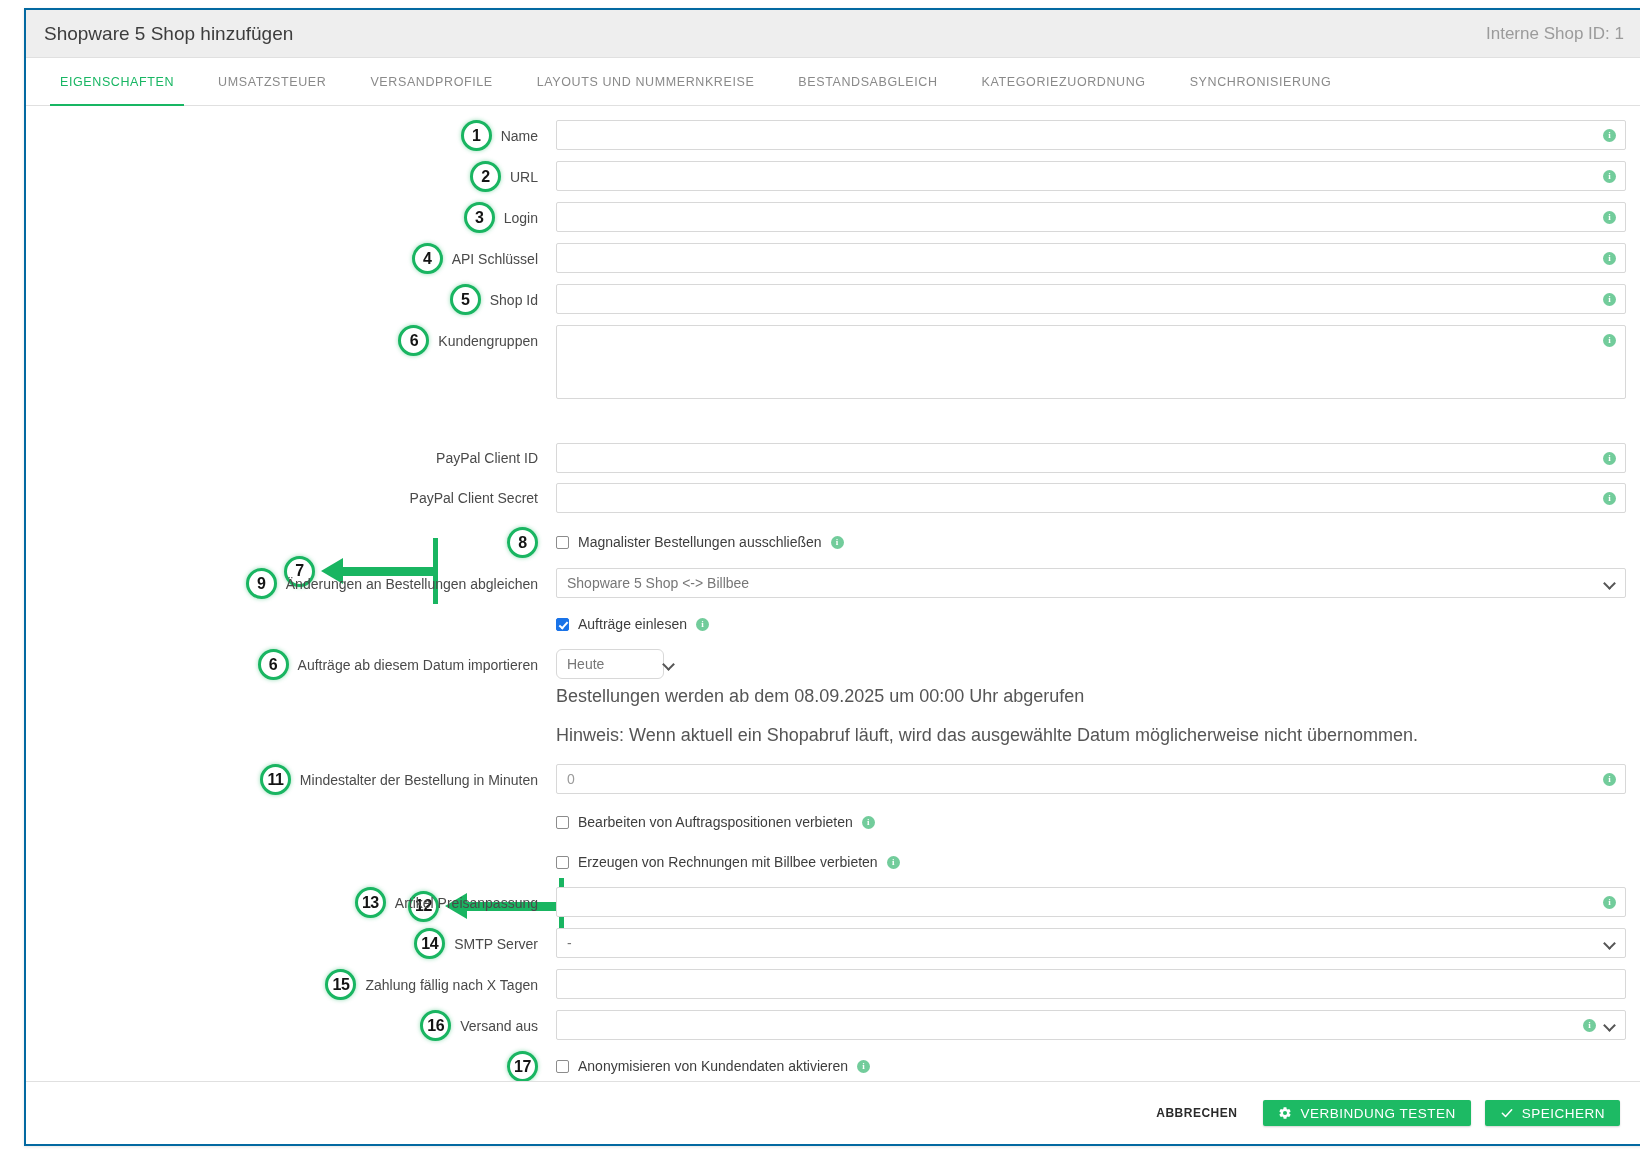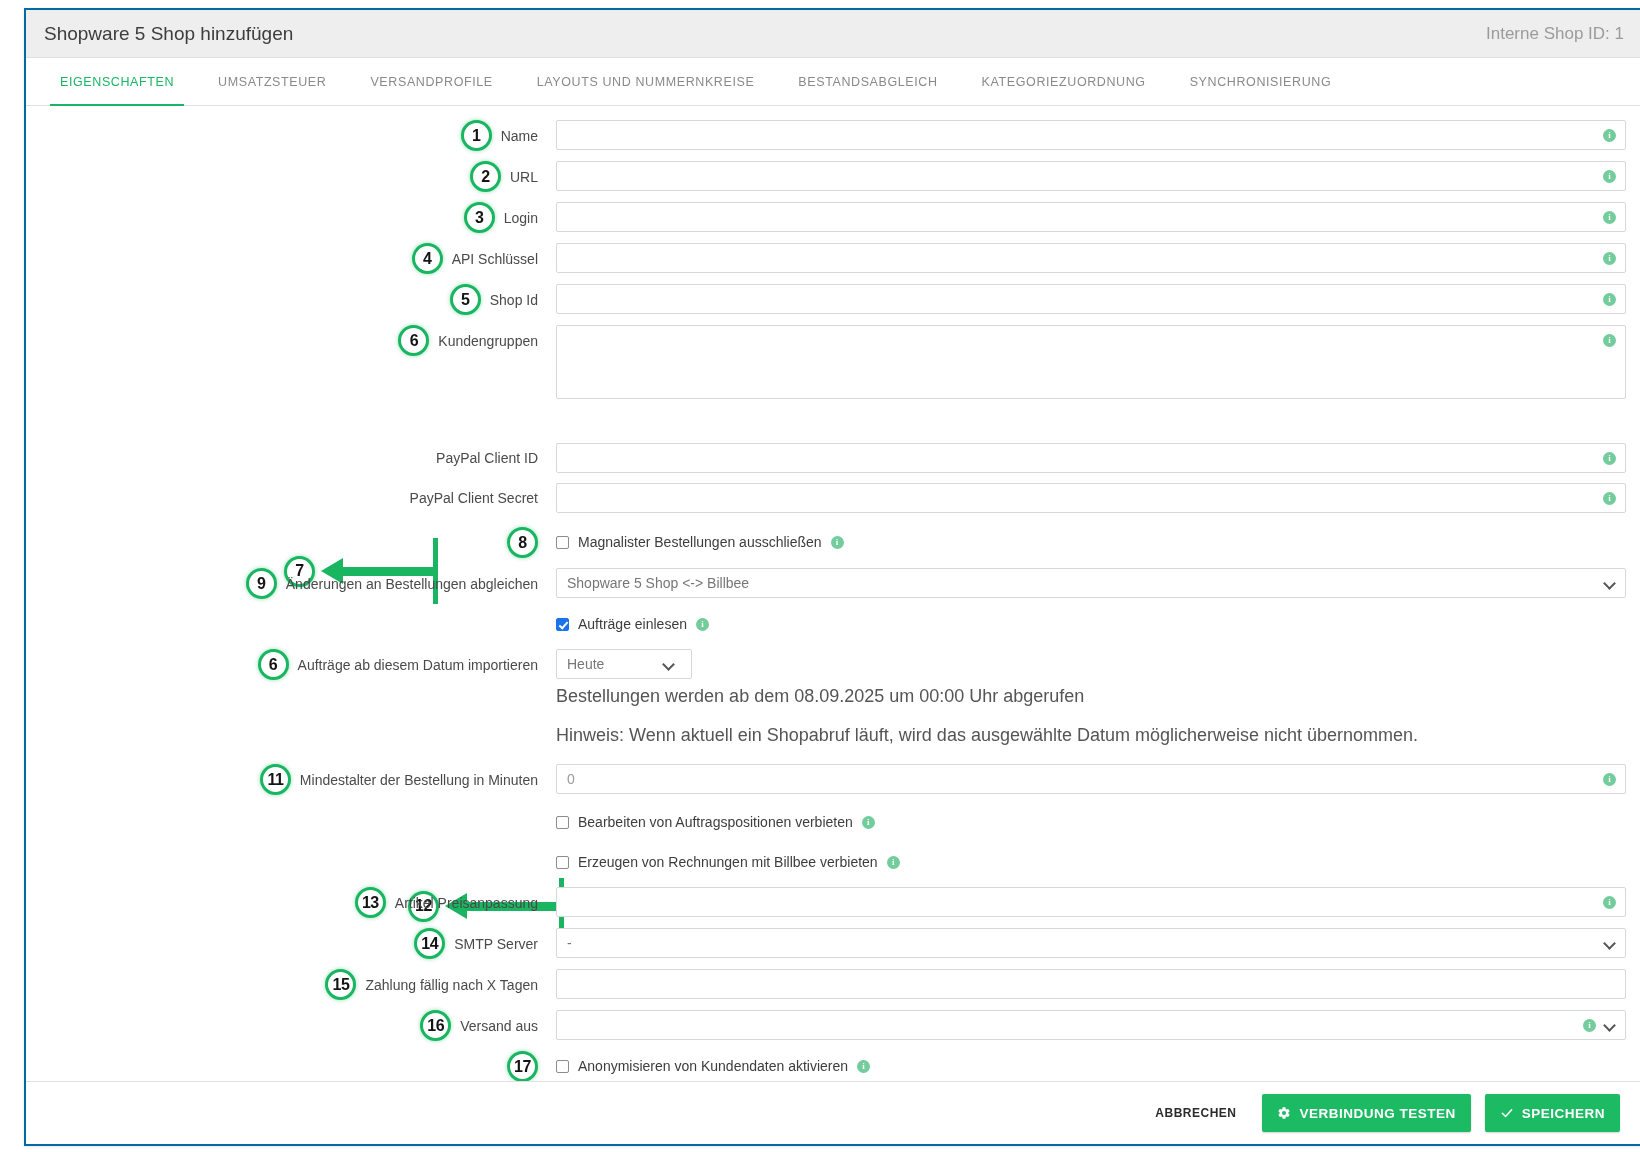--- a/index.html
+++ b/index.html
@@ -141,21 +141,21 @@
     padding: 0 34px 0 10px;
     font-family: "Liberation Sans", sans-serif;
   }
   .inp::placeholder { color: #9a9a9a; }
   .inp.ta { height: 74px; padding-top: 6px; resize: none; }
   .inp.sel {
     appearance: none;
     -webkit-appearance: none;
     color: #777;
   }
-  .inp.small { width: 136px; }
+  .inp.small { width: 108px; border-radius: 6px; }
 
   .info-i {
     position: absolute;
     top: 9px;
     right: 26px;
     width: 13px; height: 13px;
     border-radius: 50%;
     background: #72cc9b;
     color: #fff;
     font-size: 9px;
@@ -265,24 +265,24 @@
     color: #2b2b2b;
     padding: 8px 12px;
     cursor: pointer;
     text-transform: uppercase;
   }
   .btn {
     background: #1dba64;
     color: #fff;
     border: none;
     border-radius: 2px;
-    height: 38px;
+    height: 26px;
     padding: 0 15px;
     font-size: 13.5px;
-    font-weight: bold;
+    font-weight: normal;
     letter-spacing: .5px;
     display: flex;
     align-items: center;
     gap: 8px;
     cursor: pointer;
     font-family: "Liberation Sans", sans-serif;
     text-transform: uppercase;
     box-shadow: 0 1px 2px rgba(0,0,0,.18);
   }
   .gear, .check { width: 14px; height: 14px; display: block; }

